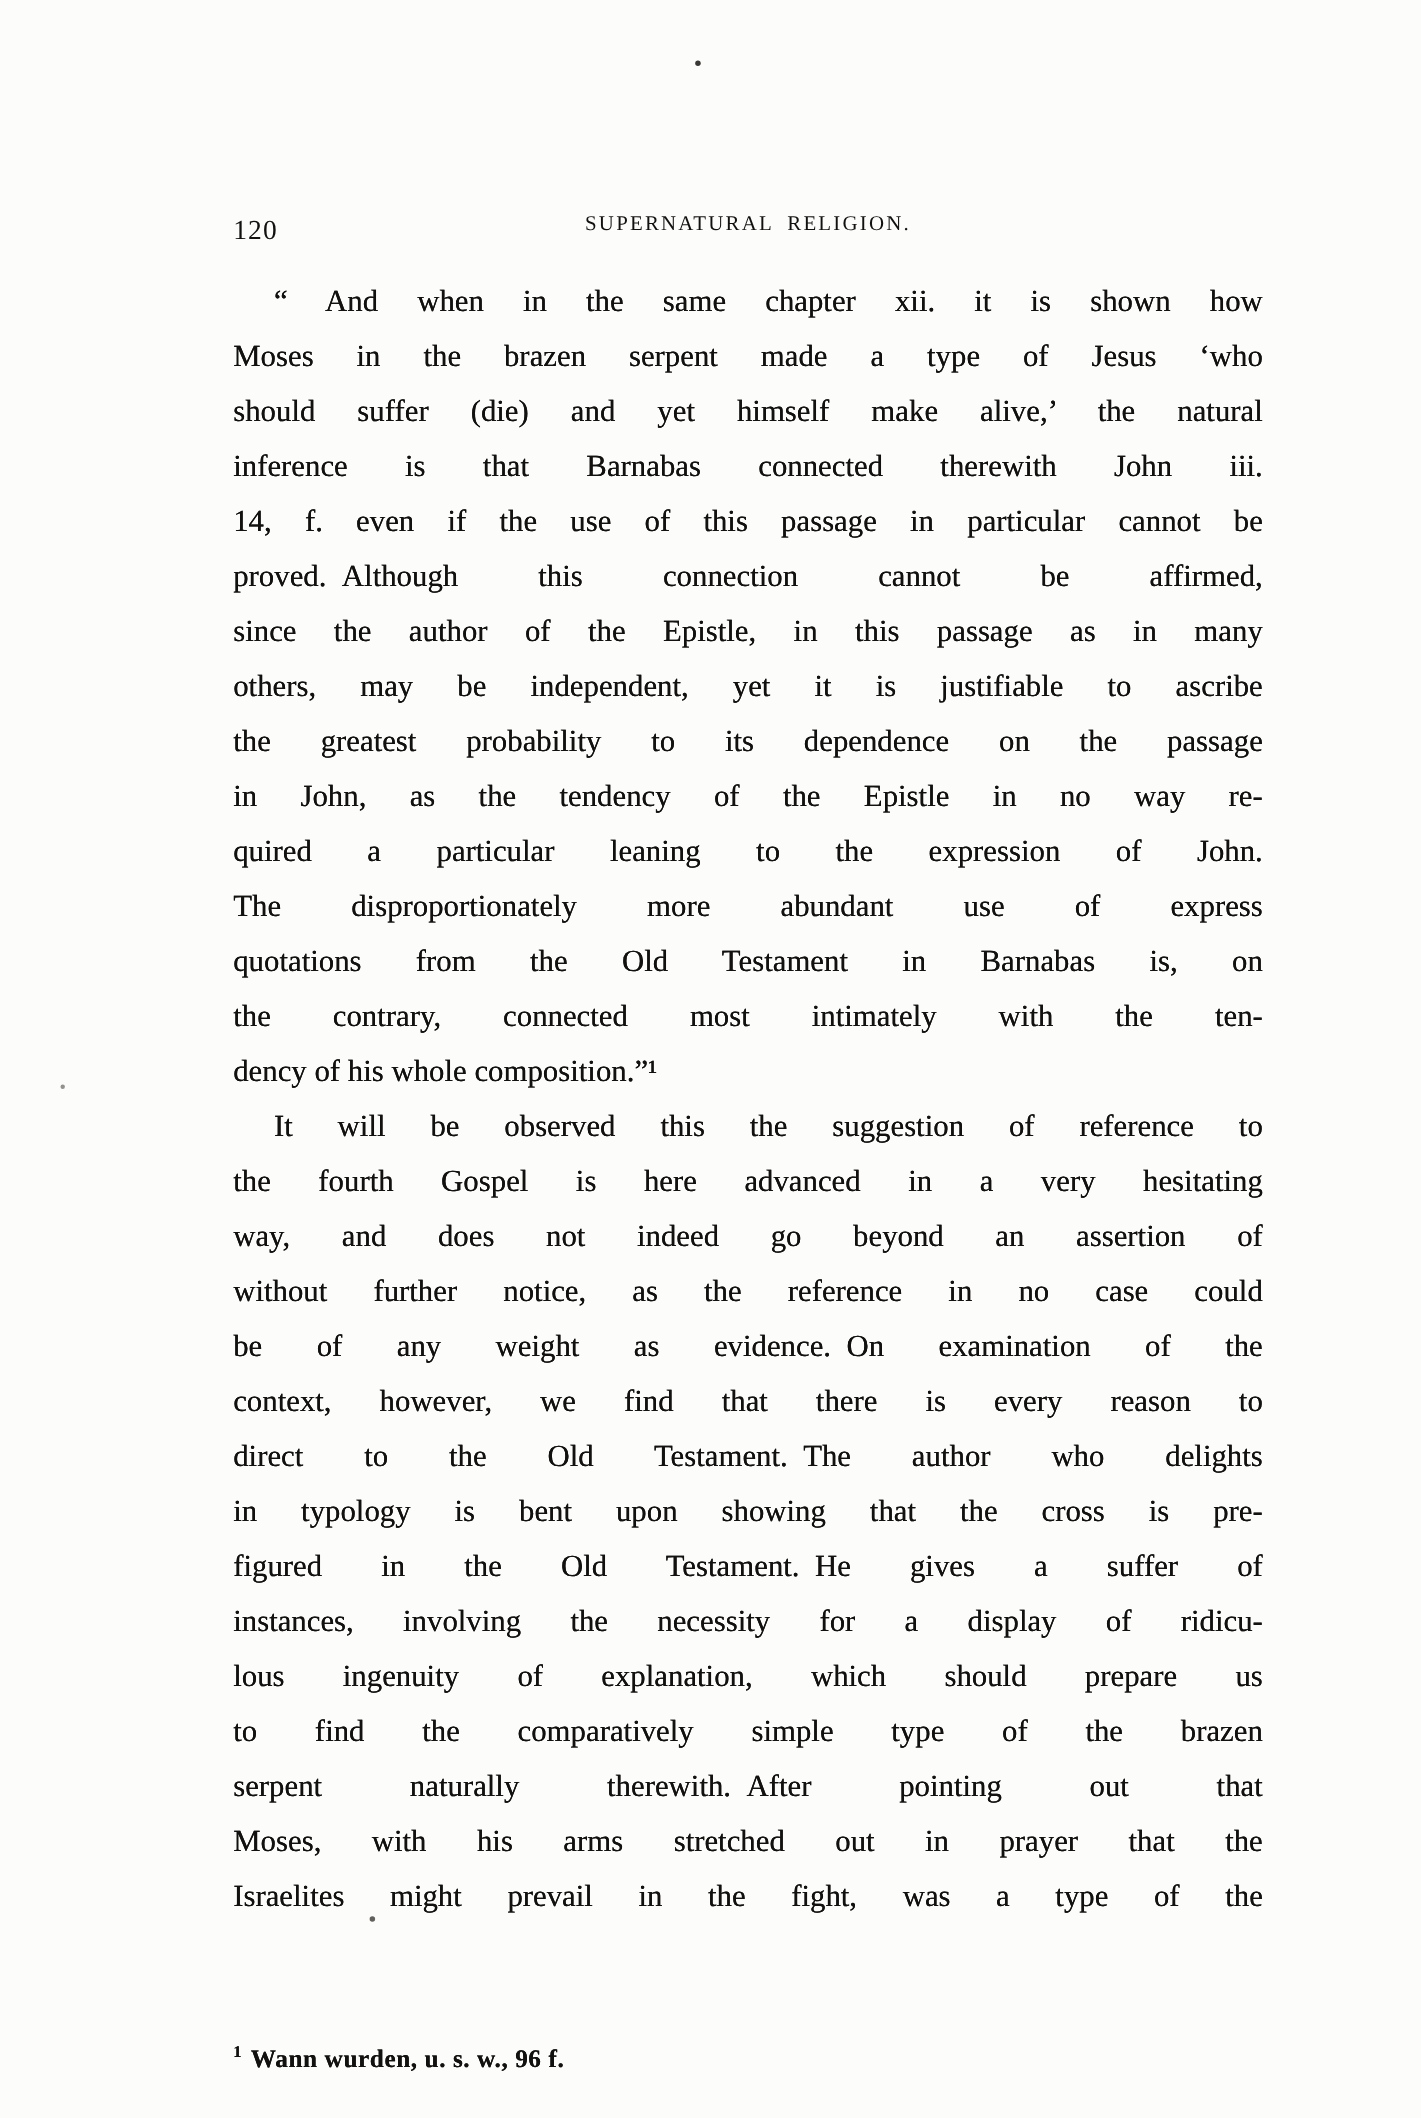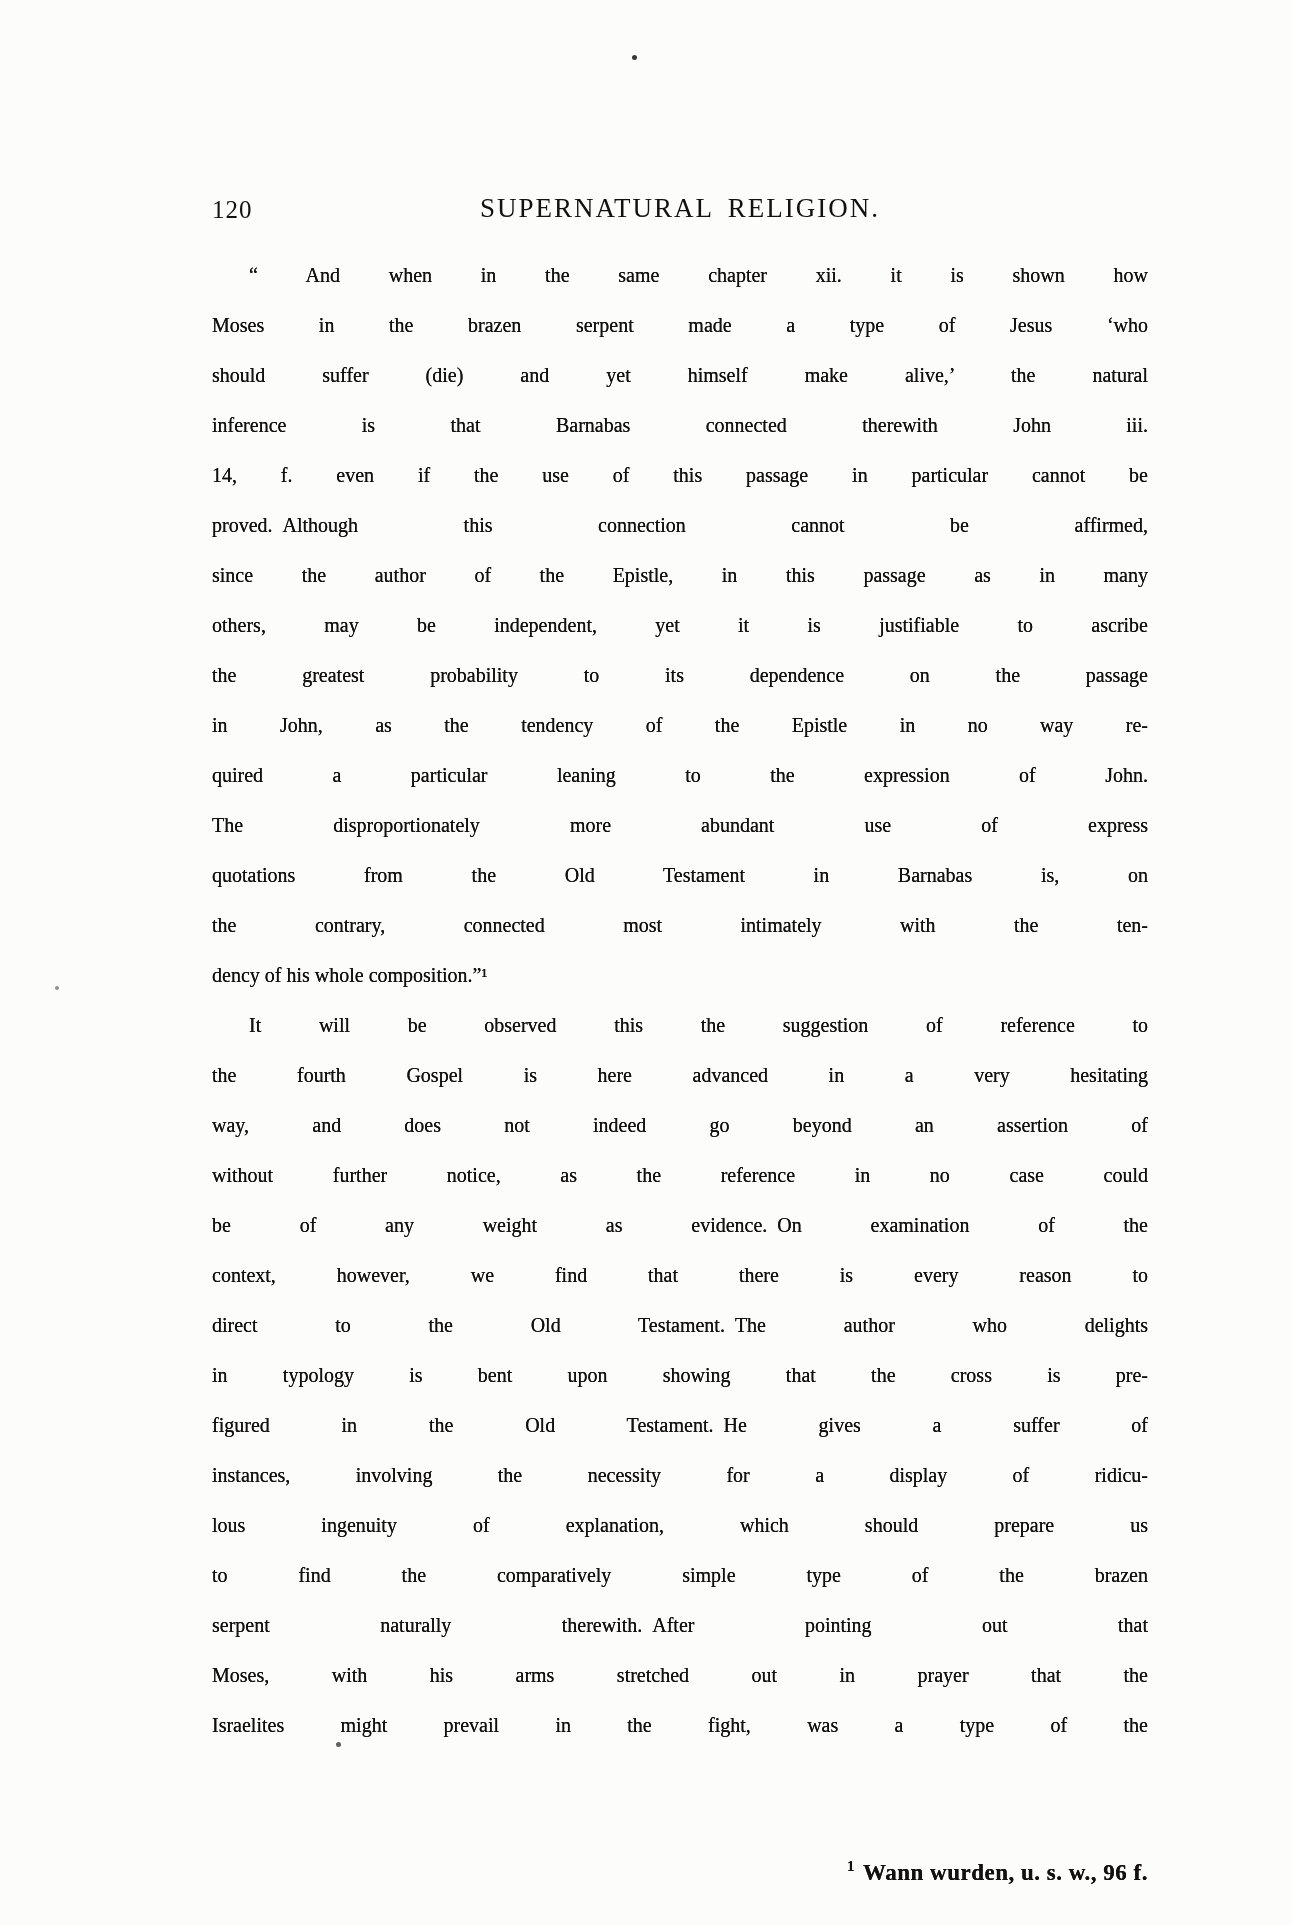--- a/index.html
+++ b/index.html
@@ -34,48 +34,48 @@
     top: 3px;
     font-size: 25px;
     letter-spacing: 1px;
   }
   .header-title {
     position: absolute;
     left: 0;
     right: 0;
     top: 0;
     text-align: center;
-    font-size: 27px;
+    font-size: 19px;
     letter-spacing: 2px;
     word-spacing: 6px;
   }
   .text-body {
     position: absolute;
     top: 250px;
     left: 212px;
     width: 936px;
-    font-size: 20px;
+    font-size: 28px;
     line-height: 50px;
     text-shadow: 0 0 0.6px currentColor; 
   }
   .line {
     text-align: justify;
     text-align-last: justify;
     white-space: normal;
     height: 50px;
     overflow: hidden;
   }
   .line.indent { text-indent: 37px; }
   .line.endline { text-align-last: left; }
   .footnote {
     position: absolute;
     top: 1858px;
     left: 212px;
     width: 936px;
-    text-align: right;
+    text-align: left;
     font-size: 23px;
     font-weight: bold;
     letter-spacing: 0.5px;
     text-shadow: 0 0 0.5px currentColor;
   }
   .footnote sup {
     font-size: 15px;
     vertical-align: super;
     margin-right: 8px;
   }

